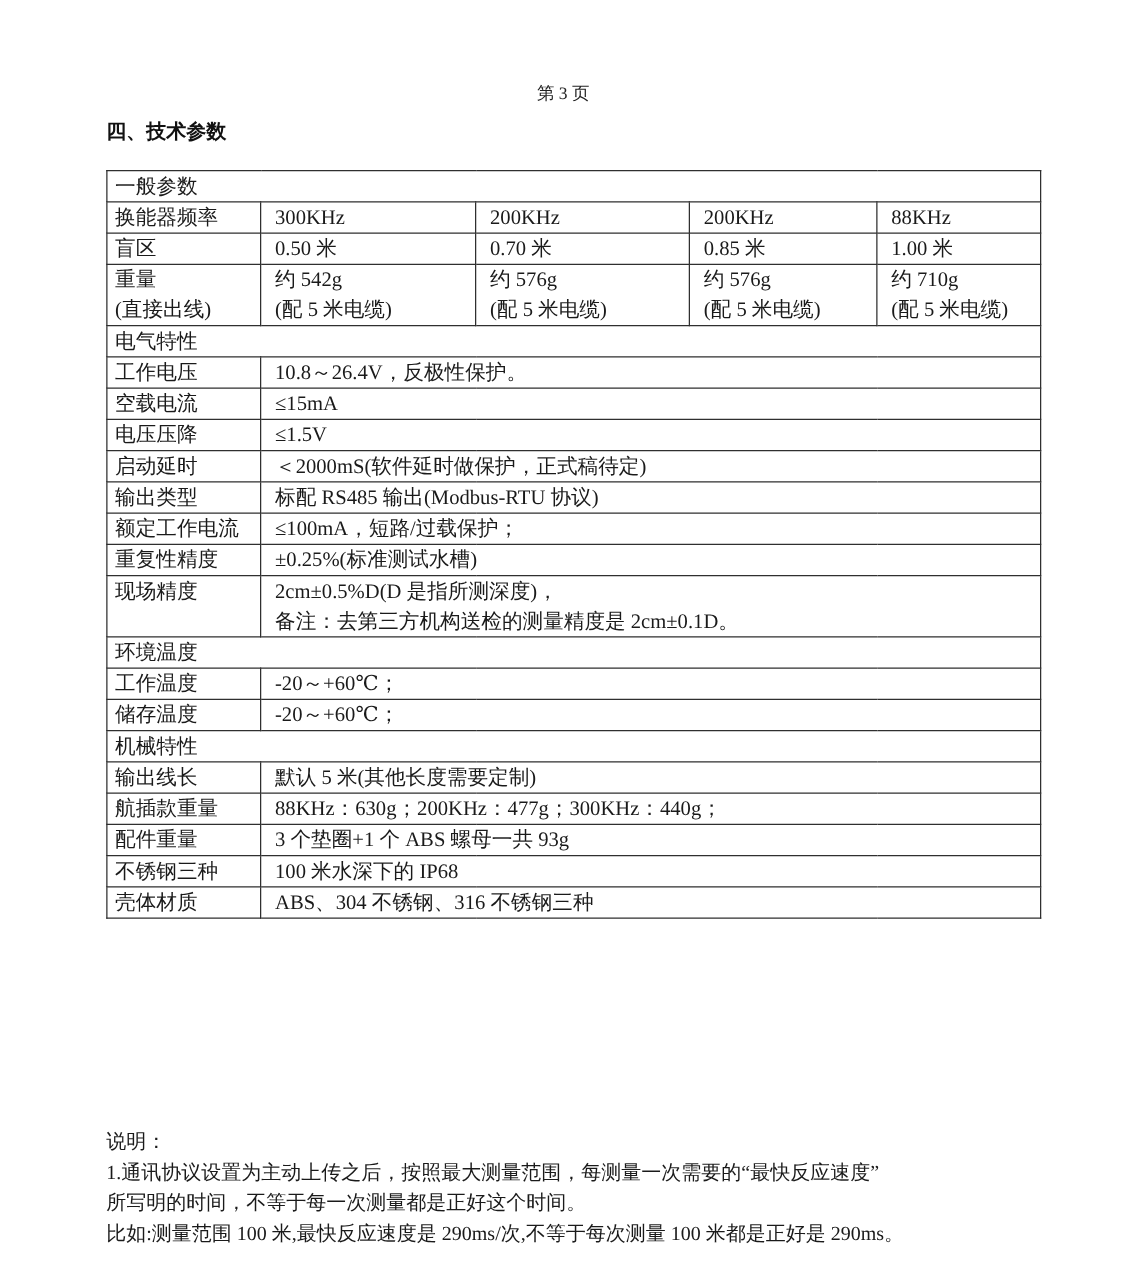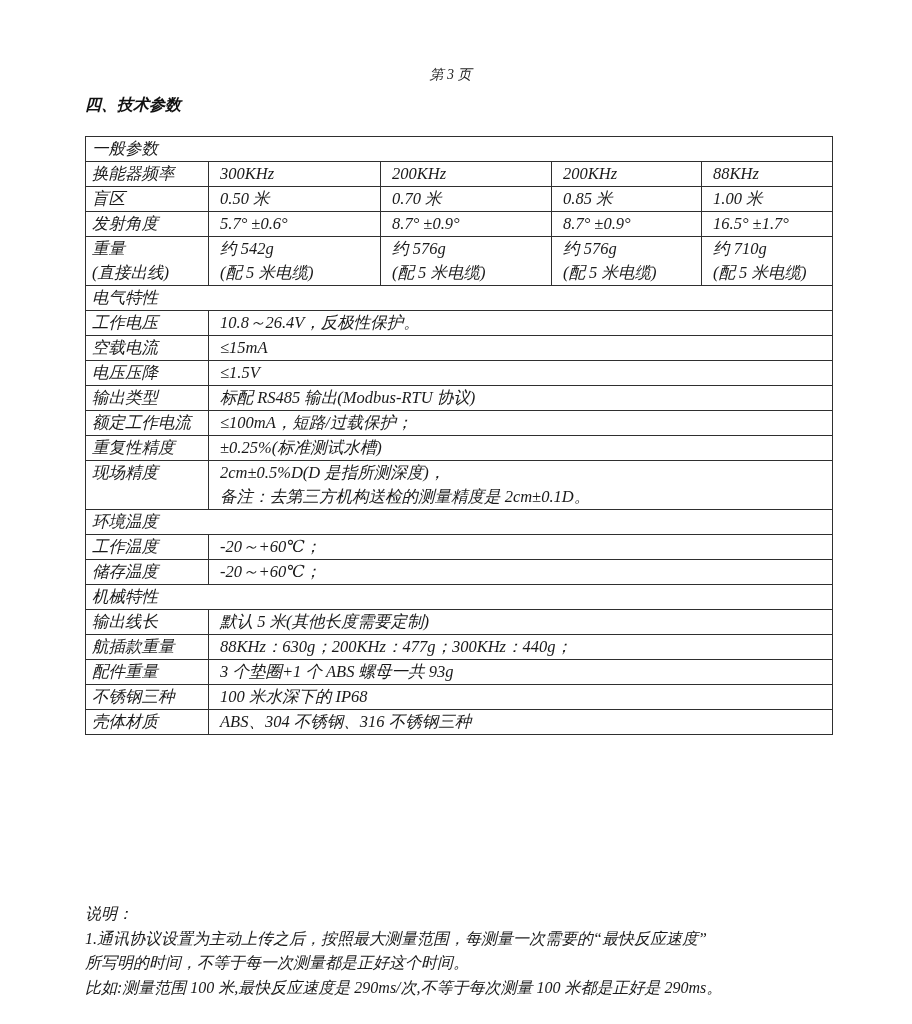--- a/index.html
+++ b/index.html
@@ -8,21 +8,20 @@
     background: #ffffff;
     font-family: "Liberation Serif", "DejaVu Serif", serif;
     color: #1a1a1a;
   }
   .page {
     position: relative;
     width: 912px;
     height: 1024px;
     background: #ffffff;
     overflow: hidden;
-    font-style: italic;
   }
   .page-number {
     position: absolute;
     top: 66px; left: 0;
     width: 901px;
     text-align: center;
     font-size: 14px;
     color: #222;
   }
   .heading {
@@ -89,27 +88,20 @@
         <td class="val">200KHz</td>
         <td class="val">88KHz</td>
       </tr>
       <tr class="single">
         <td>盲区</td>
         <td class="val">0.50 米</td>
         <td class="val">0.70 米</td>
         <td class="val">0.85 米</td>
         <td class="val">1.00 米</td>
       </tr>
-      <tr class="single">
-        <td>发射角度</td>
-        <td class="val">5.7° ±0.6°</td>
-        <td class="val">8.7° ±0.9°</td>
-        <td class="val">8.7° ±0.9°</td>
-        <td class="val">16.5° ±1.7°</td>
-      </tr>
       <tr class="double">
         <td>重量
 (直接出线)</td>
         <td class="val">约 542g
 (配 5 米电缆)</td>
         <td class="val">约 576g
 (配 5 米电缆)</td>
         <td class="val">约 576g
 (配 5 米电缆)</td>
         <td class="val">约 710g
@@ -122,20 +114,24 @@
         <td>工作电压</td>
         <td class="val" colspan="4">10.8～26.4V，反极性保护。</td>
       </tr>
       <tr class="single">
         <td>空载电流</td>
         <td class="val" colspan="4">≤15mA</td>
       </tr>
       <tr class="single">
         <td>电压压降</td>
         <td class="val" colspan="4">≤1.5V</td>
+      </tr>
+      <tr class="single">
+        <td>启动延时</td>
+        <td class="val" colspan="4">＜2000mS(软件延时做保护，正式稿待定)</td>
       </tr>
       <tr class="single">
         <td>输出类型</td>
         <td class="val" colspan="4">标配 RS485 输出(Modbus-RTU 协议)</td>
       </tr>
       <tr class="single">
         <td>额定工作电流</td>
         <td class="val" colspan="4">≤100mA，短路/过载保护；</td>
       </tr>
       <tr class="single">

